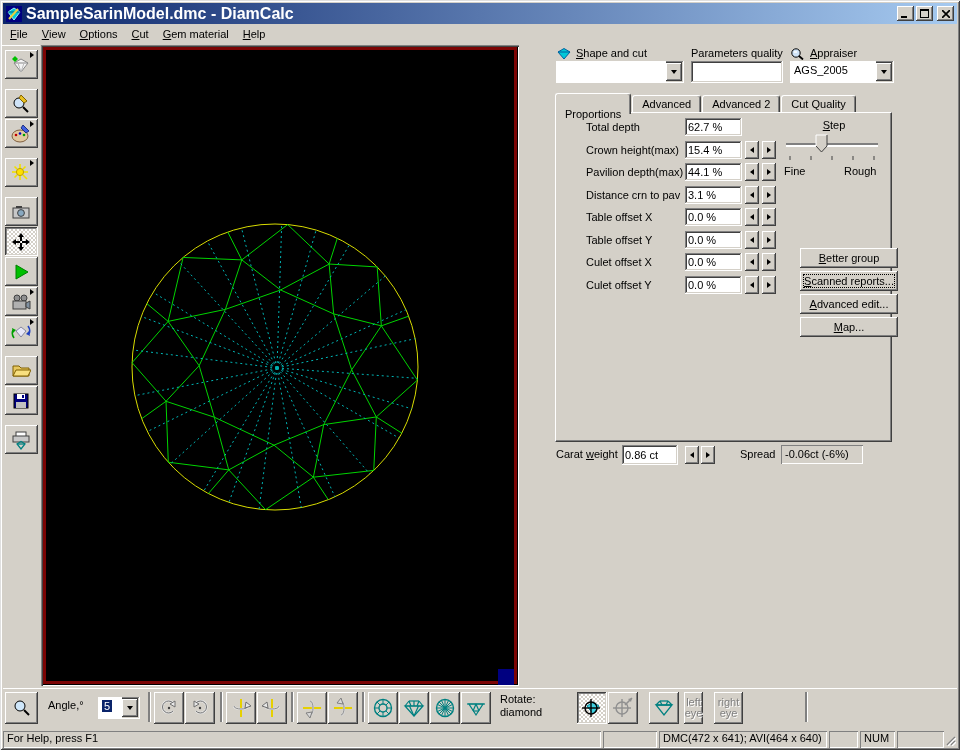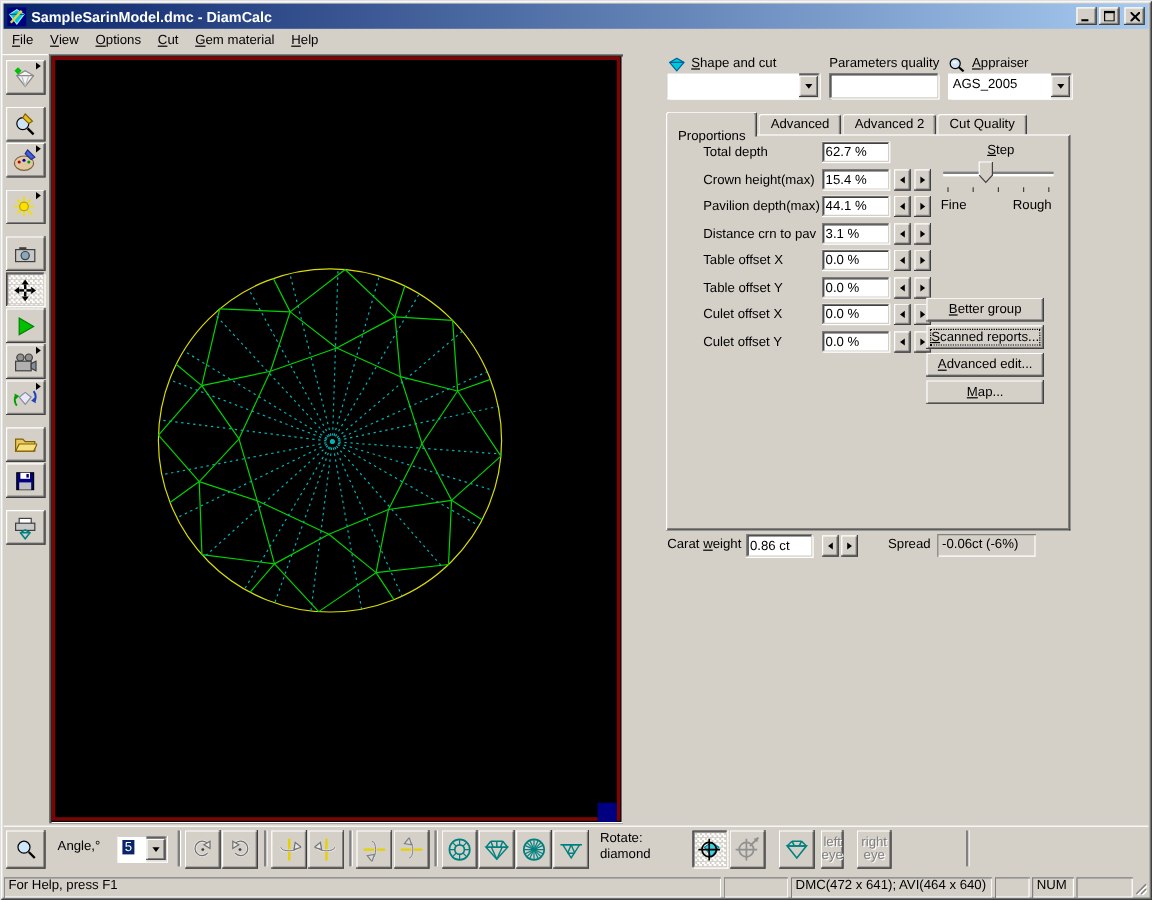--- a/index.html
+++ b/index.html
@@ -18,21 +18,21 @@
   .sunken-field { background:#fff;
     box-shadow: inset -1px -1px #fff, inset 1px 1px #808080, inset -2px -2px #d4d0c8, inset 2px 2px #404040; }
   .sunken-panel { box-shadow: inset 1px 1px #808080, inset -1px -1px #fff; }
   .vsep { position:absolute; top:692px; width:2px; height:30px; background:#808080; box-shadow:1px 0 #fff; }
   .accel { text-decoration: underline; }
 
   
   #titlebar { position:absolute; left:3px; top:3px; width:954px; height:21px;
     background: linear-gradient(to right,#0a246a,#a6caf0); display:flex; align-items:center; padding:0 3px; }
   #title-icon { width:16px; height:16px; margin-right:4px; flex:none; }
-  #title-text { color:#fff; font-weight:bold; font-size:12px; flex:1; white-space:nowrap; }
+  #title-text { color:#fff; font-weight:bold; font-size:16px; flex:1; white-space:nowrap; }
   .tbtn { width:17px; height:15px; margin-left:2px; display:flex; align-items:center; justify-content:center; flex:none; }
   .tbtn svg { display:block; }
 
   
   #menubar { position:absolute; left:3px; top:24px; width:954px; height:19px; display:flex; align-items:center; }
   .menu-item { padding:2px 7px; height:17px; display:flex; align-items:center; white-space:nowrap; }
 
   
   #left-toolbar { position:absolute; left:2px; top:45px; width:38px; height:642px; padding-top:4px;
     display:flex; flex-direction:column; align-items:center; border-top:1px solid #fff; }
@@ -72,21 +72,21 @@
   .spin { width:14px; height:18px; margin-left:3px; display:flex; align-items:center; justify-content:center; }
   .spin i.left  { border-top:3px solid transparent; border-bottom:3px solid transparent; border-right:4px solid #000; }
   .spin i.right { border-top:3px solid transparent; border-bottom:3px solid transparent; border-left:4px solid #000; }
 
   
   #step-label { position:absolute; left:228px; top:6px; width:100px; text-align:center; }
   #step-slider { position:absolute; left:228px; top:18px; }
   #step-fine  { position:absolute; left:228px; top:52px; }
   #step-rough { position:absolute; left:288px; top:52px; }
 
-  .act-btn { position:absolute; left:216px; width:98px; height:20px; display:flex; align-items:center; justify-content:center; white-space:nowrap; }
+  .act-btn { position:absolute; left:244px; width:98px; height:20px; display:flex; align-items:center; justify-content:center; white-space:nowrap; }
   .act-btn.focused::after { content:""; position:absolute; inset:3px; border:1px dotted #000; }
 
   
   #carat-row { position:absolute; left:0px; top:400px; width:436px; height:22px; }
 
   
   #bottom-toolbar { position:absolute; left:3px; top:688px; width:954px; height:40px; border-top:1px solid #fff; }
   .btb { position:absolute; top:692px; width:30px; height:32px; display:flex; align-items:center; justify-content:center; }
   .btb svg { display:block; }
   .btext { position:absolute; color:#000; white-space:nowrap; }

